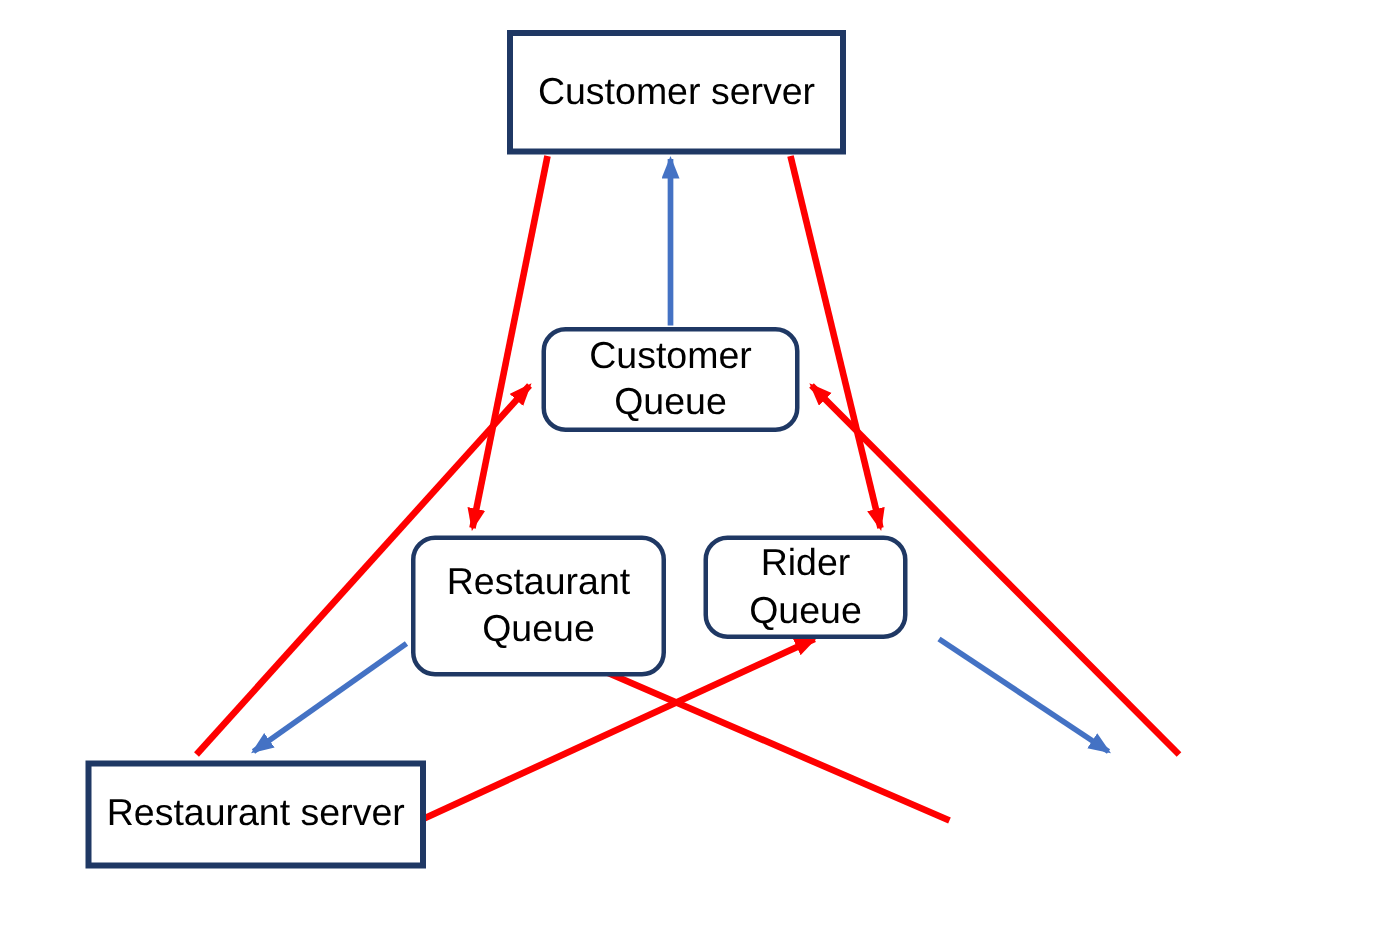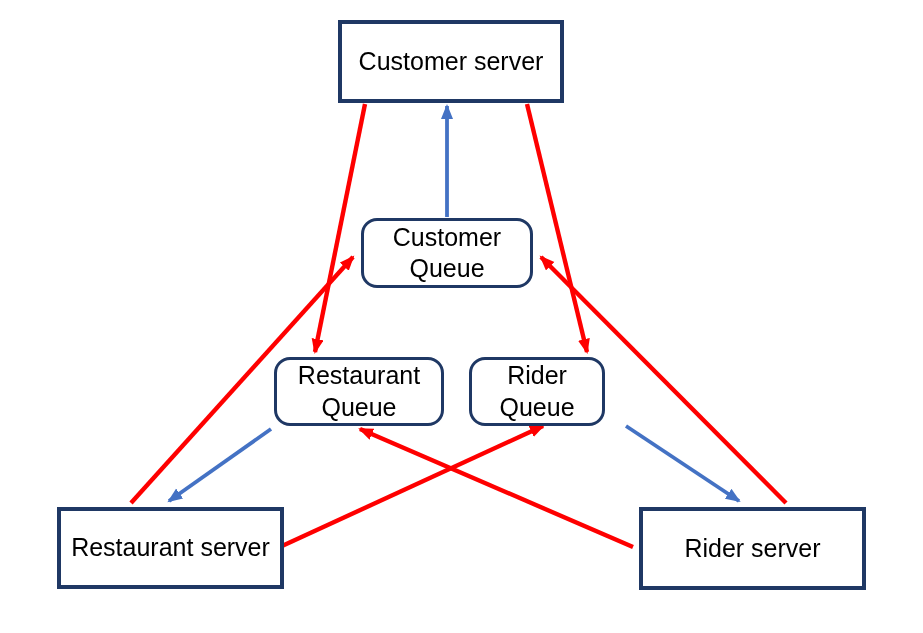--- a/index.html
+++ b/index.html
@@ -72,20 +72,19 @@
       <line x1="786" y1="503" x2="541" y2="257" stroke="#fe0000" stroke-width="4.4" marker-end="url(#arrow-red)"></line>
       <line x1="633" y1="547" x2="360" y2="429" stroke="#fe0000" stroke-width="4.4" marker-end="url(#arrow-red)"></line>
       <line x1="447" y1="217" x2="447" y2="106" stroke="#4472c4" stroke-width="3.8" marker-end="url(#arrow-blue)"></line>
       <line x1="271" y1="429" x2="169" y2="501" stroke="#4472c4" stroke-width="3.8" marker-end="url(#arrow-blue)"></line>
       <line x1="626" y1="426" x2="739" y2="501" stroke="#4472c4" stroke-width="3.8" marker-end="url(#arrow-blue)"></line>
     </svg>
   <div id="node-layer">
       <div class="node rect" style="left: 334px; top: 20px; width: 226px; height: 83px; border-color: rgb(31, 56, 100); background: rgb(255, 255, 255); color: rgb(0, 0, 0);"><span>Customer server</span></div>
       <div class="node rounded" style="left: 357px; top: 218px; width: 172px; height: 70px; border-color: rgb(31, 56, 100); background: rgb(255, 255, 255); color: rgb(0, 0, 0);"><span>Customer
 Queue</span></div>
-      <div class="node rounded" style="left: 270px; top: 357px; width: 170px; height: 69px; border-color: rgb(31, 56, 100); background: rgb(255, 255, 255); color: rgb(0, 0, 0);"><span>Restaurant
+      <div class="node rounded" style="left: 270px; top: 357px; width: 170px; height: 94px; border-color: rgb(31, 56, 100); background: rgb(255, 255, 255); color: rgb(0, 0, 0);"><span>Restaurant
 Queue</span></div>
       <div class="node rounded" style="left: 465px; top: 357px; width: 136px; height: 69px; border-color: rgb(31, 56, 100); background: rgb(255, 255, 255); color: rgb(0, 0, 0);"><span>Rider
 Queue</span></div>
-      <div class="node rect" style="left: 53px; top: 507px; width: 227px; height: 82px; border-color: rgb(31, 56, 100); background: rgb(255, 255, 255); color: rgb(0, 0, 0);"><span>Restaurant server</span></div>
-      <div class="node rect" style="left: 635px; top: 507px; width: 227px; height: 83px; border-color: rgb(31, 56, 100); background: rgb(255, 255, 255); color: rgb(0, 0, 0);"><span>Rider server</span></div>
+      <div class="node rect" style="left: 53px; top: 507px; width: 227px; height: 72px; border-color: rgb(31, 56, 100); background: rgb(255, 255, 255); color: rgb(0, 0, 0);"><span>Restaurant server</span></div>
     </div>
 </div>
 
 </body></html>

